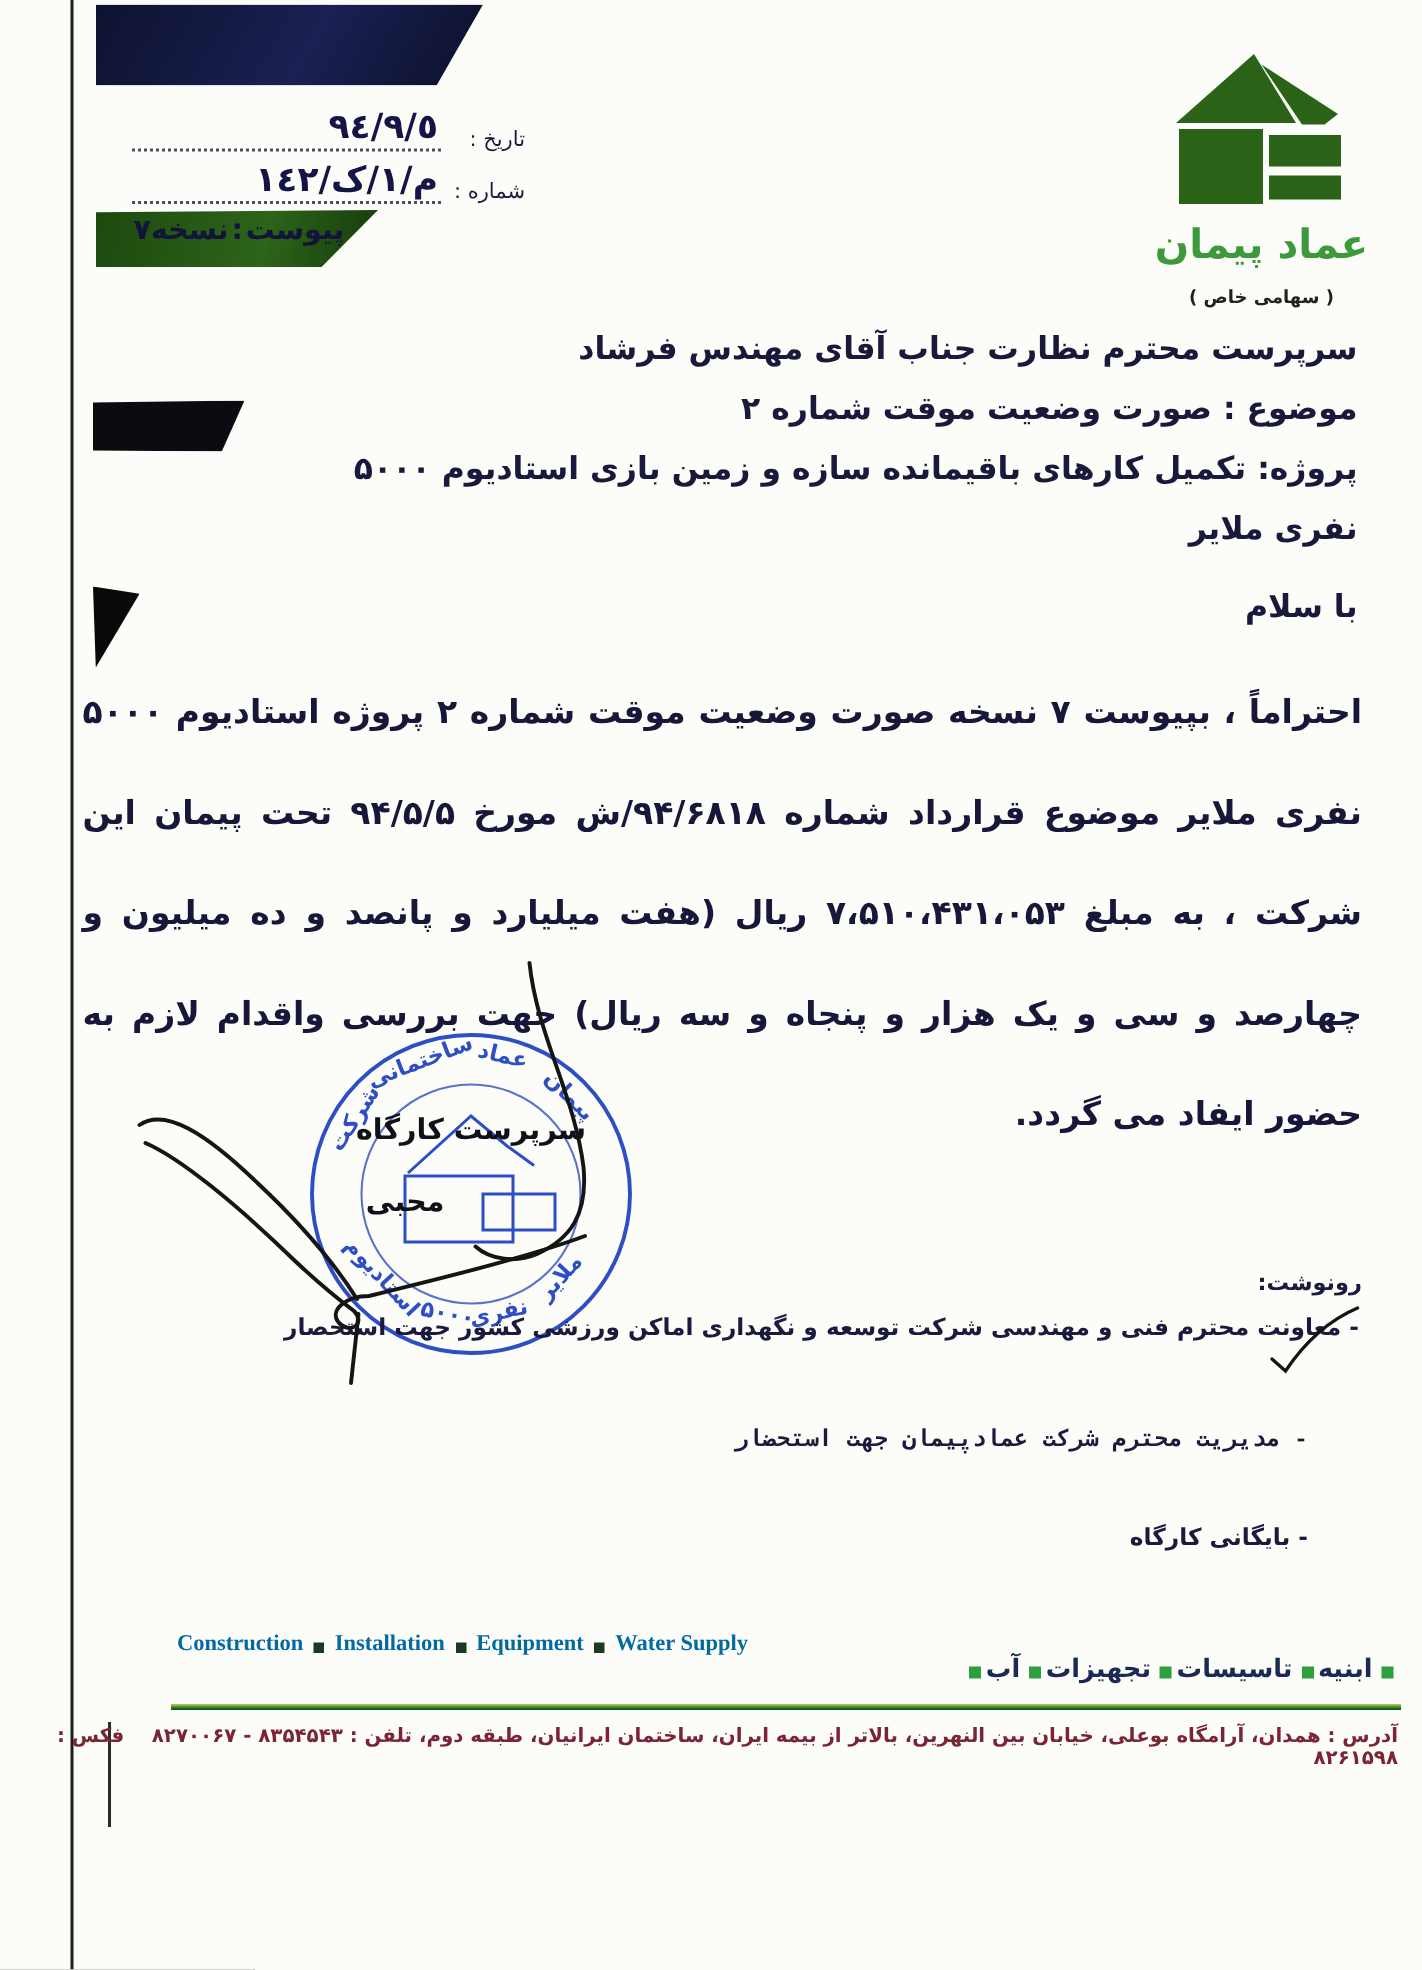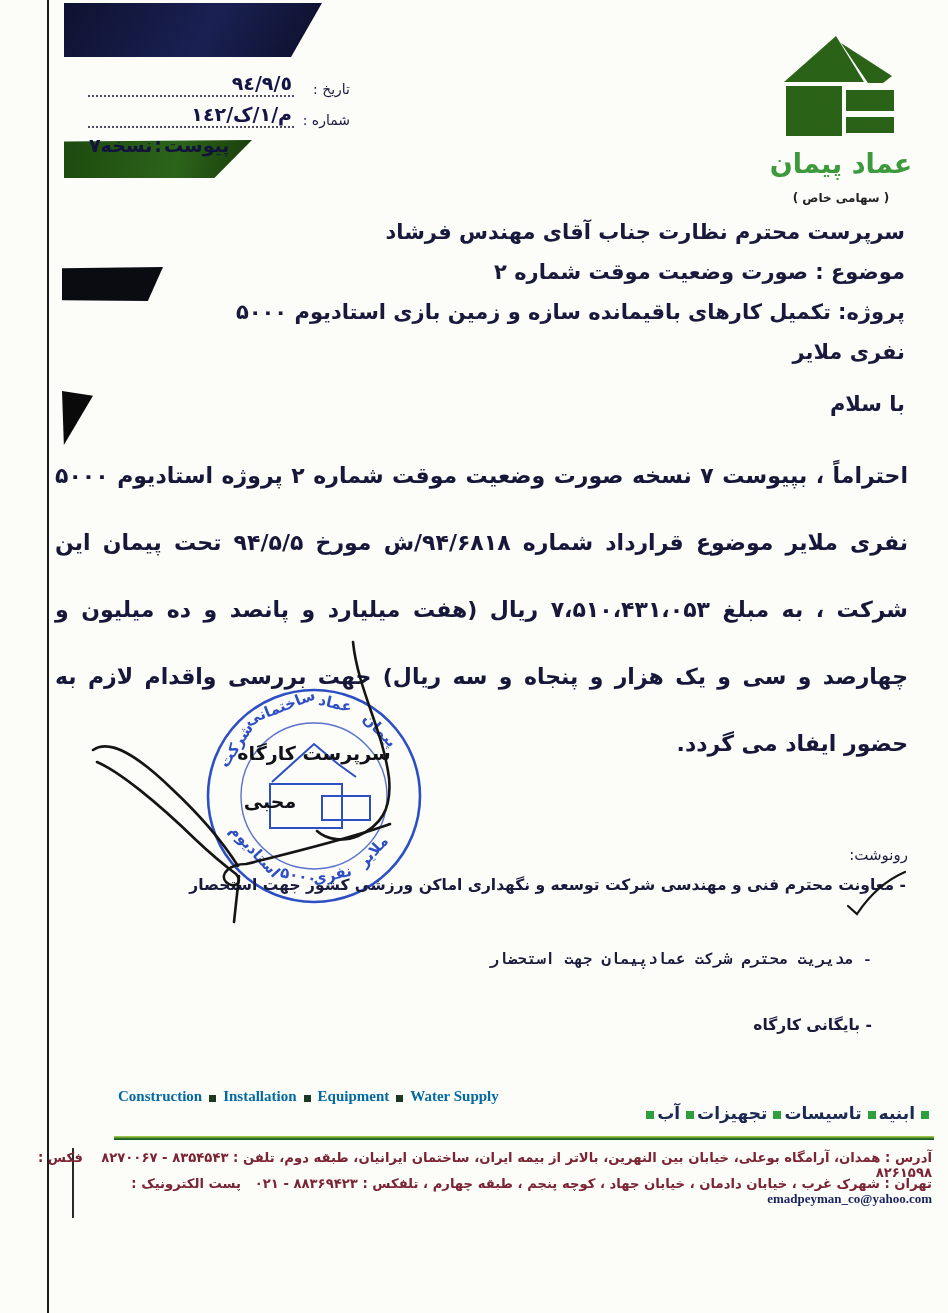--- a/index.html
+++ b/index.html
@@ -14,39 +14,39 @@
   .scan-line-left2 { left:72px; top:1148px; width:2px; height:70px; background:#2a2a2a; }
   
   .block-navy { left:64px; top:3px; width:258px; height:54px; background:linear-gradient(120deg,#0e1230,#1a2052 55%,#0c102a); clip-path:polygon(0 0,100% 0,88% 100%,0 100%); }
   .block-green { left:64px; top:140px; width:188px; height:38px; background:linear-gradient(100deg,#1d4a0e,#2c641a 60%,#173c0a); clip-path:polygon(0 4%,100% 0,80% 100%,0 100%); }
   .block-trap { left:62px; top:267px; width:101px; height:34px; background:#0b0b12; clip-path:polygon(0 4%,100% 0,85% 100%,0 98%); }
   .block-tri { left:62px; top:391px; width:31px; height:54px; background:#0a0a0a; clip-path:polygon(0 0,100% 9%,6% 100%); }
   
   .fields { left:88px; top:72px; width:264px; }
   .frow { display:flex; align-items:flex-end; direction:ltr; margin-bottom:6px; }
   .fdots { flex:1; border-bottom:2px dotted #4c4c66; text-align:right; padding:0 2px 1px 0; }
-  .fval { font-weight:bold; font-size:19px; color:#141446; letter-spacing:1px; }
+  .fval { font-weight:bold; font-size:23px; color:#141446; letter-spacing:1px; }
   .flabel { width:58px; font-size:14px; color:#1b1b40; padding-right:2px; text-align:right; }
   .attach-row { display:flex; direction:ltr; align-items:center; margin-top:2px; font-size:19px; font-weight:bold; color:#13133c; }
   .attach-row span { margin:0 1px; }
   
   .logo-box { left:768px; top:36px; width:146px; text-align:center; }
   .logo-word { font-size:27px; font-weight:bold; color:#3d9a3c; margin-top:2px; }
   .logo-sub { font-size:12px; font-weight:bold; color:#222; margin-top:12px; }
   
   .recipient { right:43px; top:212px; width:720px; direction:rtl; text-align:right; font-size:21px; font-weight:bold; line-height:40px; color:#19193c; }
   .salutation { right:43px; top:392px; font-size:21px; font-weight:bold; direction:rtl; color:#19193c; }
   .paragraph { left:55px; right:40px; top:442px; direction:rtl; text-align:justify; font-size:22px; font-weight:bold; line-height:67px; color:#17173a; }
   
   .stamp-svg { left:186px; top:668px; }
   .sig-role { left:226px; top:742px; width:176px; text-align:center; font-size:19px; font-weight:bold; color:#101018; direction:rtl; z-index:5; }
   .sig-name { left:240px; top:790px; width:60px; text-align:center; font-size:19px; font-weight:bold; color:#101018; direction:rtl; z-index:5; }
   .sig-overlay { left:0; top:0; z-index:6; pointer-events:none; }
   
-  .cc-label { right:40px; top:846px; font-size:15px; font-weight:400; direction:rtl; color:#1a1a3c; }
+  .cc-label { right:40px; top:846px; font-size:15px; font-weight:700; direction:rtl; color:#1a1a3c; }
   .cc-0 { right:42px; top:876px; } .cc-1 { right:76px; top:950px;font-family:Liberation Mono, monospace; } .cc-2 { right:76px; top:1016px; }
   .cc-item { font-size:15.5px; font-weight:600; direction:rtl; color:#1a1a3c; }
   
   .foot-en { left:118px; top:1088px; font-family:"Liberation Serif", serif; font-size:15px; font-weight:600; color:#0369a1; display:flex; align-items:center; }
   .sq-en { display:inline-block; width:7px; height:7px; background:#1c3a22; margin:4px 7px 0 7px; }
   .foot-fa { right:16px; top:1103px; display:flex; direction:rtl; align-items:center; font-size:17px; font-weight:bold; color:#1b2a52; }
   .sq-fa { display:inline-block; width:8px; height:8px; background:#2f9e3f; margin:3px 3px 0 6px; }
   .divider { left:114px; right:14px; top:1136px; height:4px; background:linear-gradient(to bottom,#b9d74b,#1f6b2a 70%,#14511d); }
   .addr { left:22px; right:16px; direction:rtl; text-align:right; font-size:13.2px; font-weight:bold; color:#7b2433; }
   .addr1 { top:1150px; } .addr2 { top:1176px; }
@@ -157,17 +157,14 @@
     <span class="sq-fa"></span>
       <span>تاسیسات</span>
     <span class="sq-fa"></span>
       <span>تجهیزات</span>
     <span class="sq-fa"></span>
       <span>آب</span>
     <span class="sq-fa"></span>
   </div>
   <div class="abs divider"></div>
   <div class="abs addr addr1">آدرس : همدان، آرامگاه بوعلی، خیابان بین النهرین، بالاتر از بیمه ایران، ساختمان ایرانیان، طبقه دوم، تلفن : ۸۳۵۴۵۴۳ - ۸۲۷۰۰۶۷&nbsp;&nbsp;&nbsp;&nbsp;فکس : ۸۲۶۱۵۹۸</div>
-  <div class="abs addr addr2">
-    <span>تهران : شهرک غرب ، خیابان دادمان ، خیابان جهاد ، کوچه پنجم ، طبقه چهارم ، تلفکس : ۸۸۳۶۹۴۲۳ - ۰۲۱&nbsp;&nbsp;&nbsp;پست الکترونیک : </span><span class="email">emadpeyman_co@yahoo.com</span>
-  </div>
 
 </div>
 
 </body></html>

